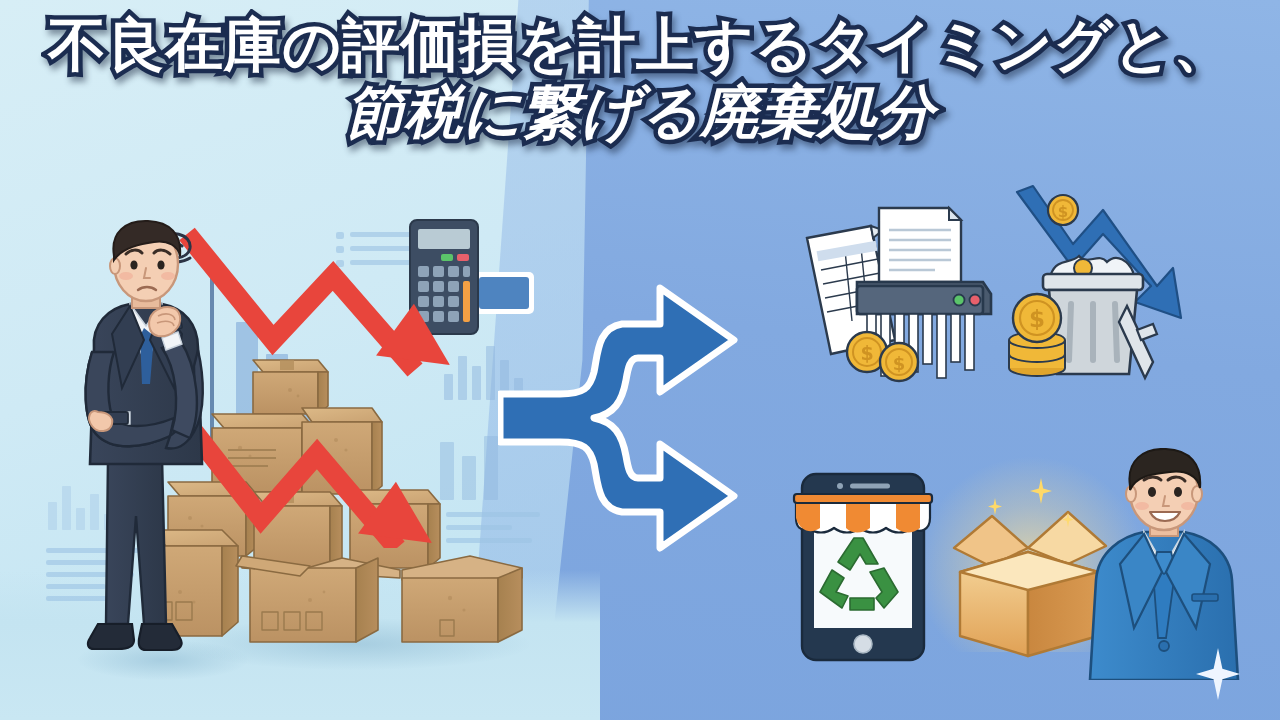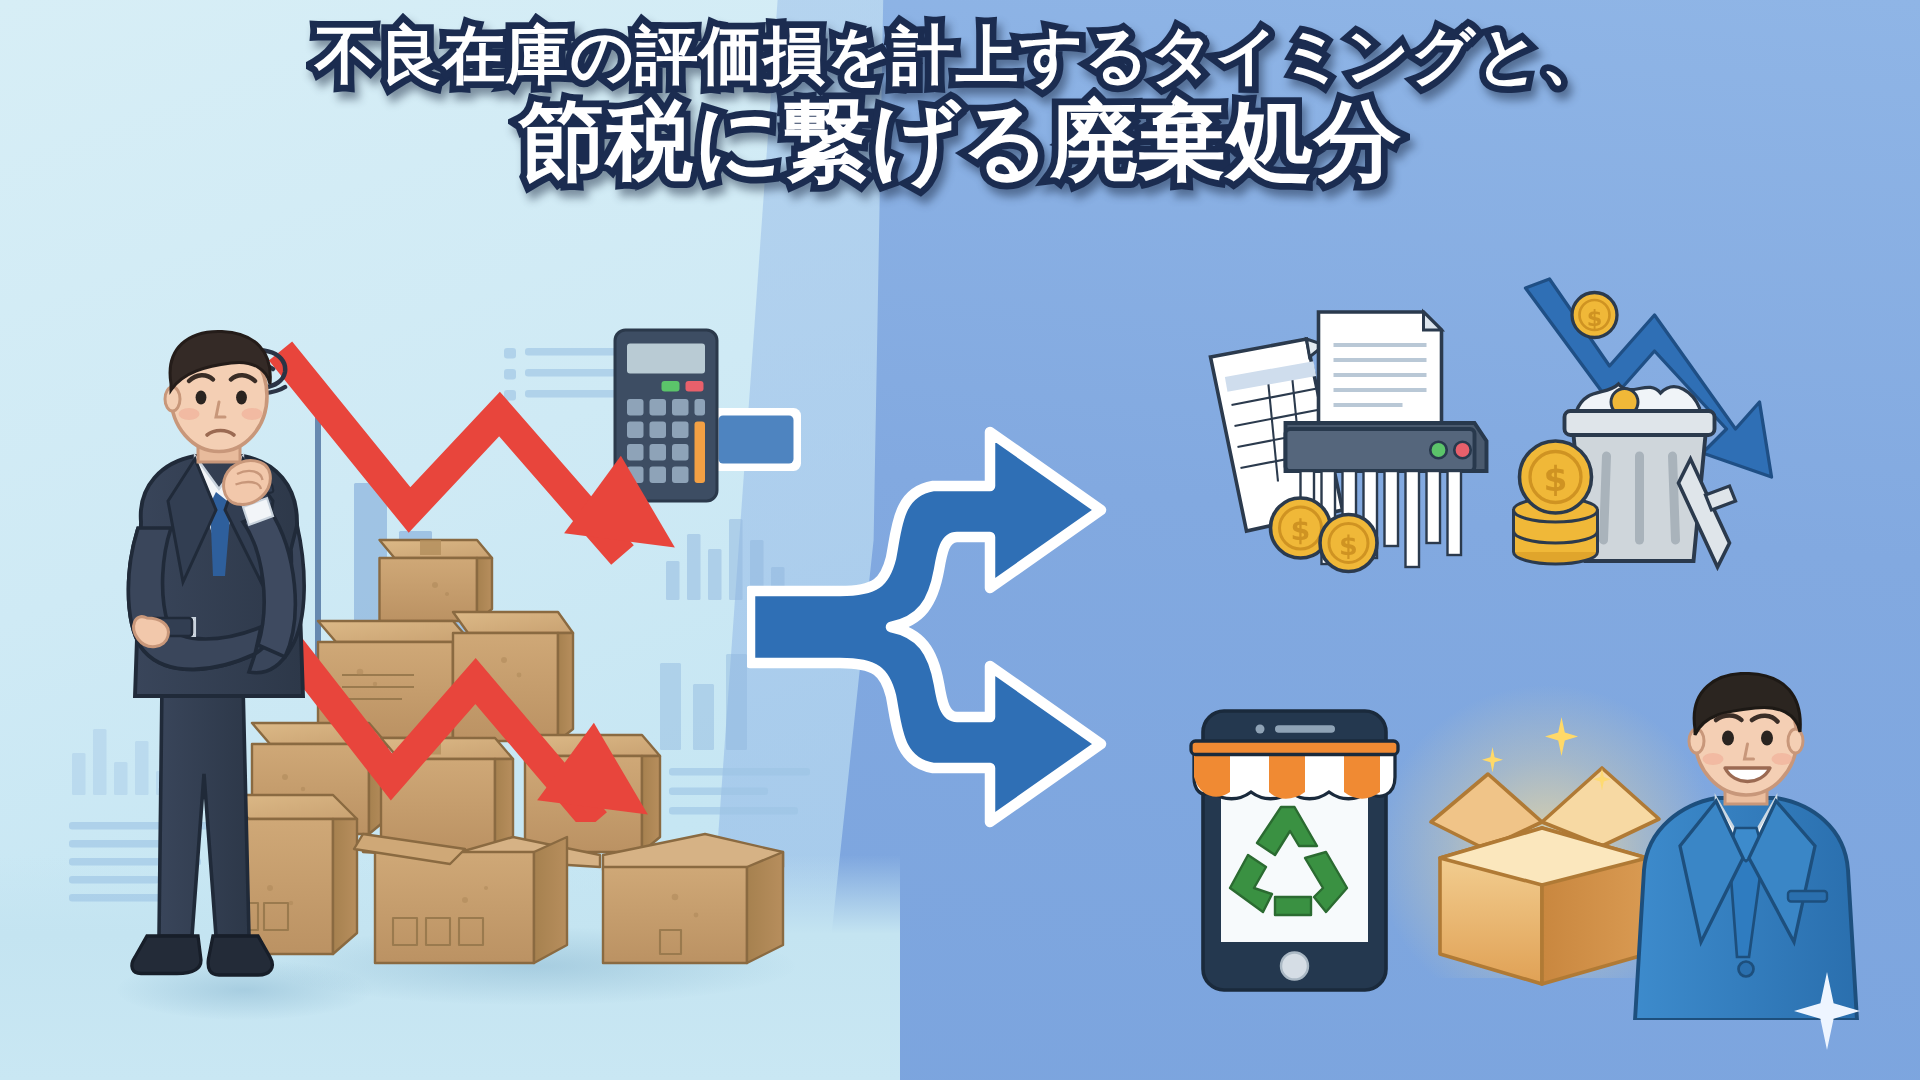--- a/index.html
+++ b/index.html
@@ -37,22 +37,22 @@
     display:block;
     font-family:"DejaVu Sans","Liberation Sans",sans-serif;
     font-weight:700;
     color:#ffffff;
     letter-spacing:.5px;
     line-height:1.08;
     -webkit-text-stroke:9px #1b2c50;
     paint-order:stroke fill;
     filter:drop-shadow(3px 5px 3px rgba(18,30,56,.45));
   }
-  .title-line.l1 { font-size:42px; }
-  .title-line.l2 { font-size:58px; margin-top:4px; }
+  .title-line.l1 { font-size:58px; }
+  .title-line.l2 { font-size:58px; margin-top:4px;font-style:italic; }
 
   
   .decor { position:absolute; }
   .bar { position:absolute; bottom:0; background:#8fb6dd; border-radius:1px; opacity:.75; }
   .faintbar { position:absolute; bottom:0; background:#a9cbe8; opacity:.5; border-radius:1px; }
   .textline { position:absolute; background:#9dc4e4; height:5px; border-radius:2px; opacity:.62; }
 
   
   .sparkle4 {
     position:absolute;

